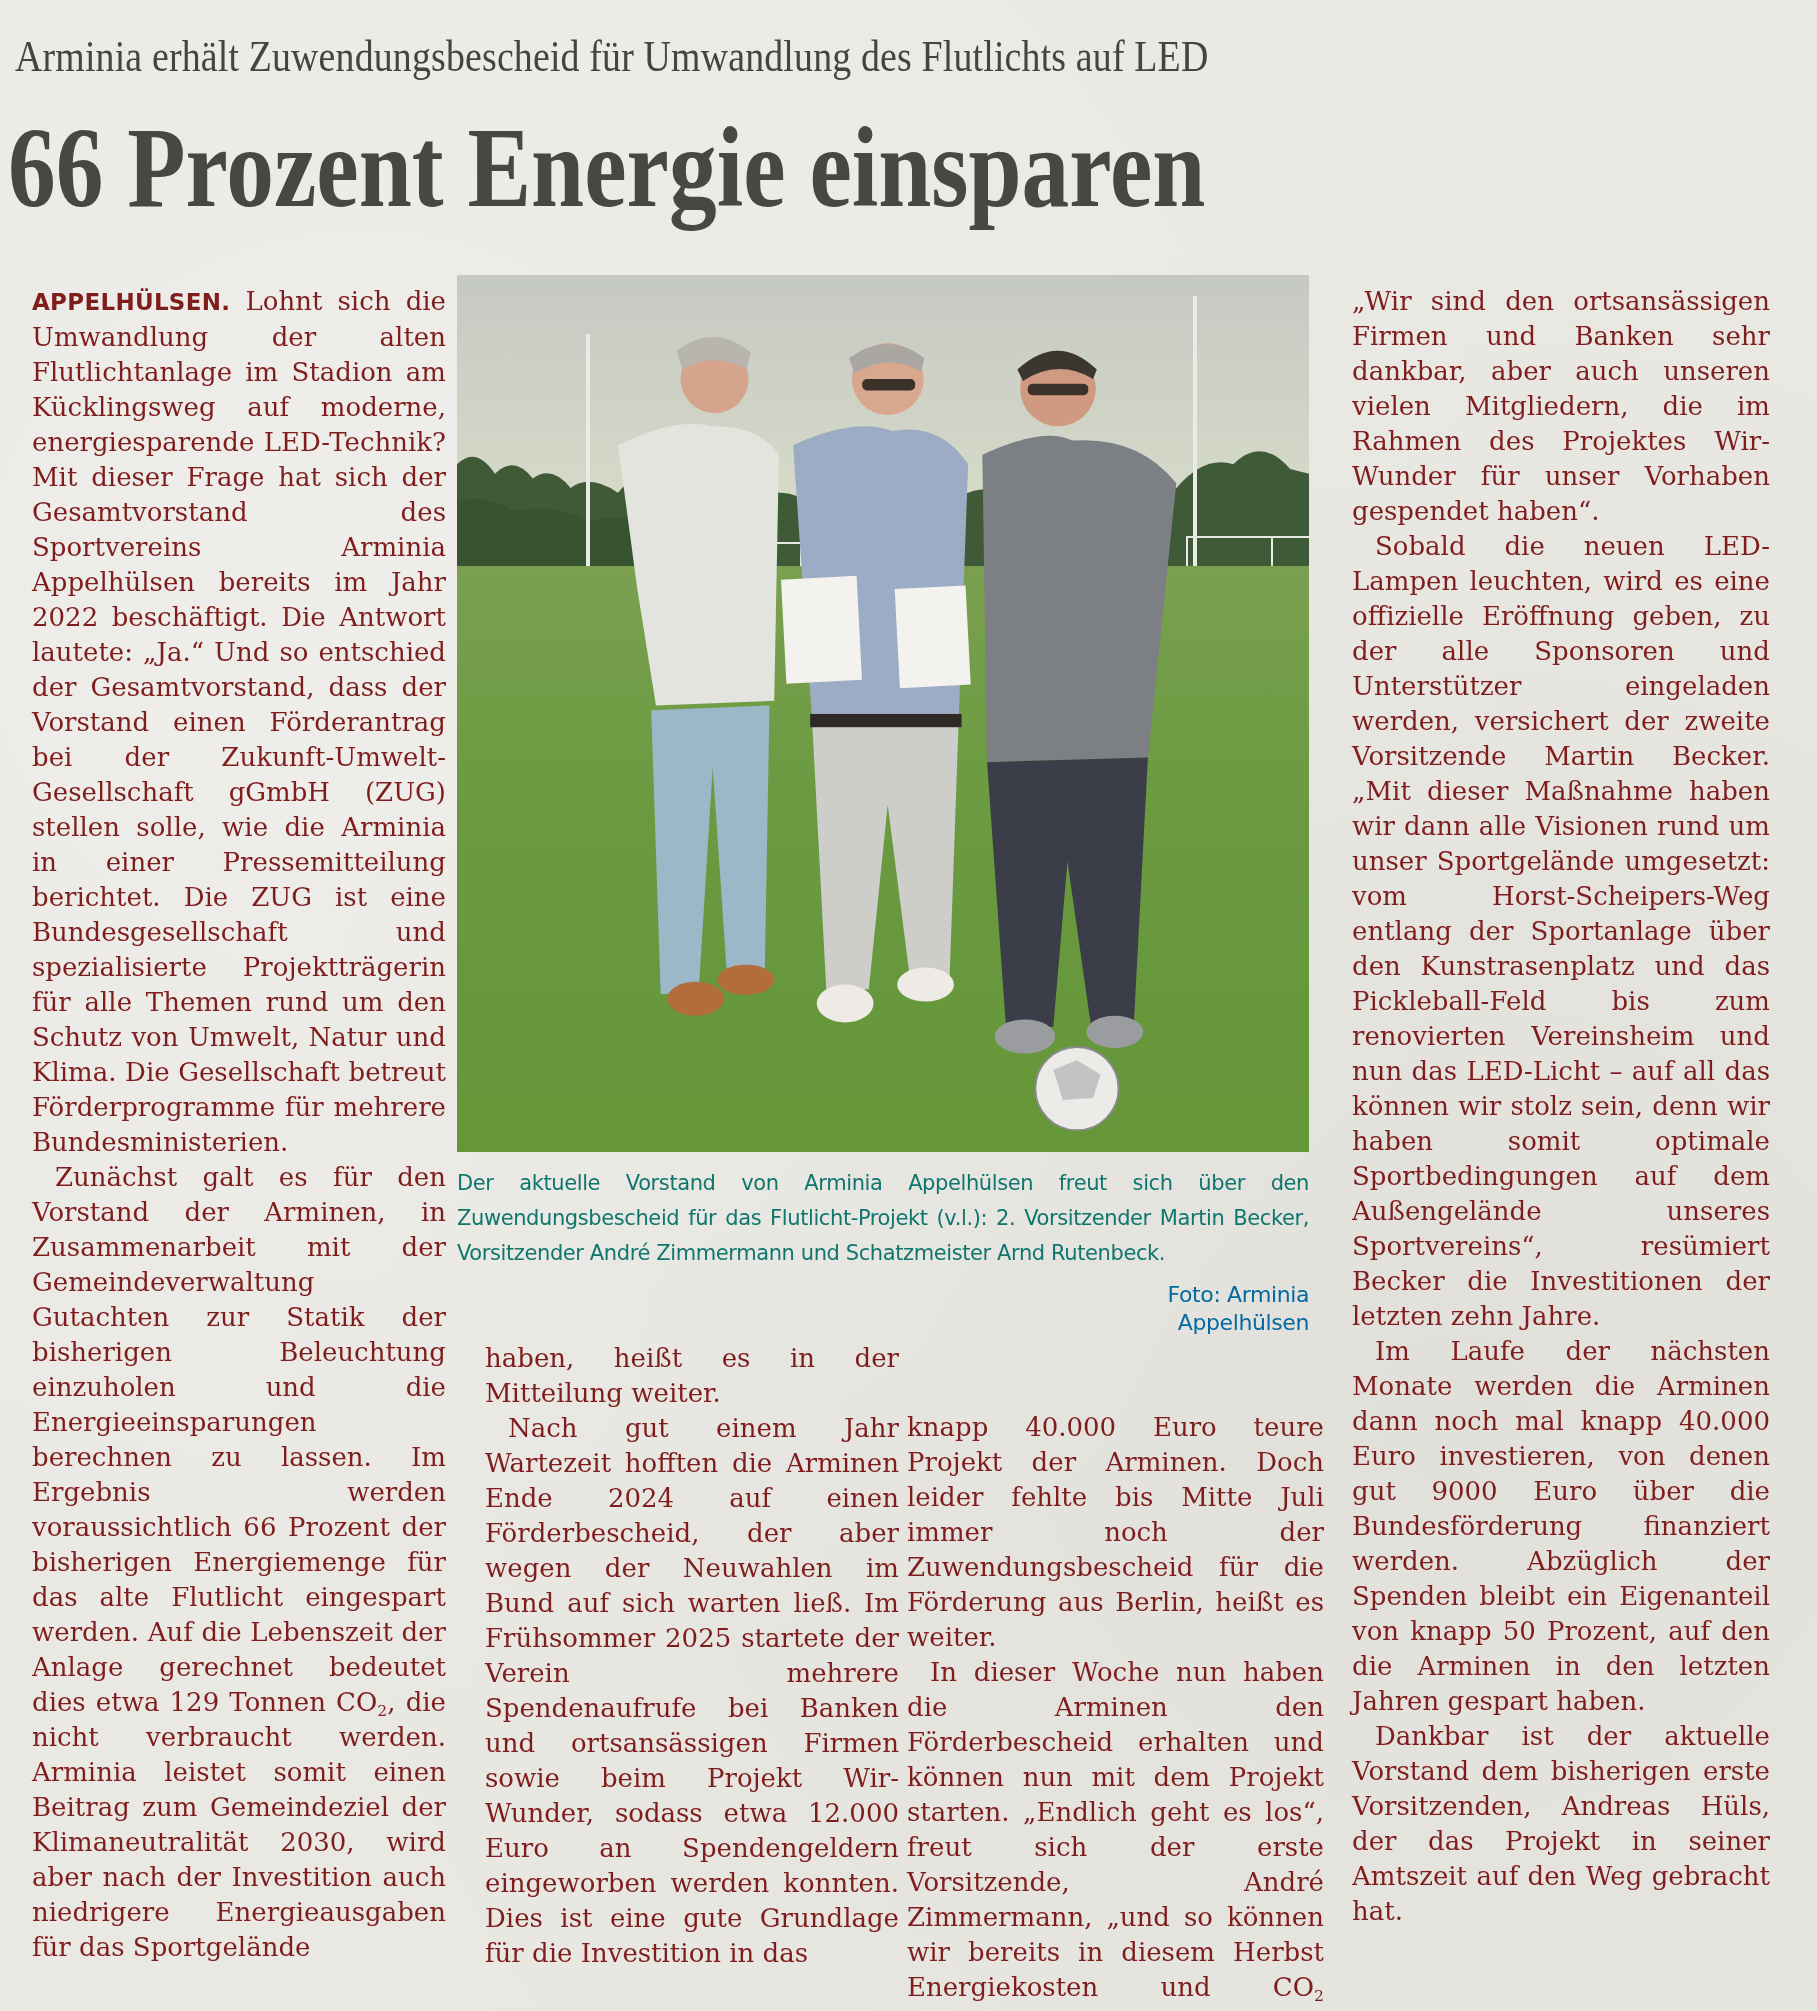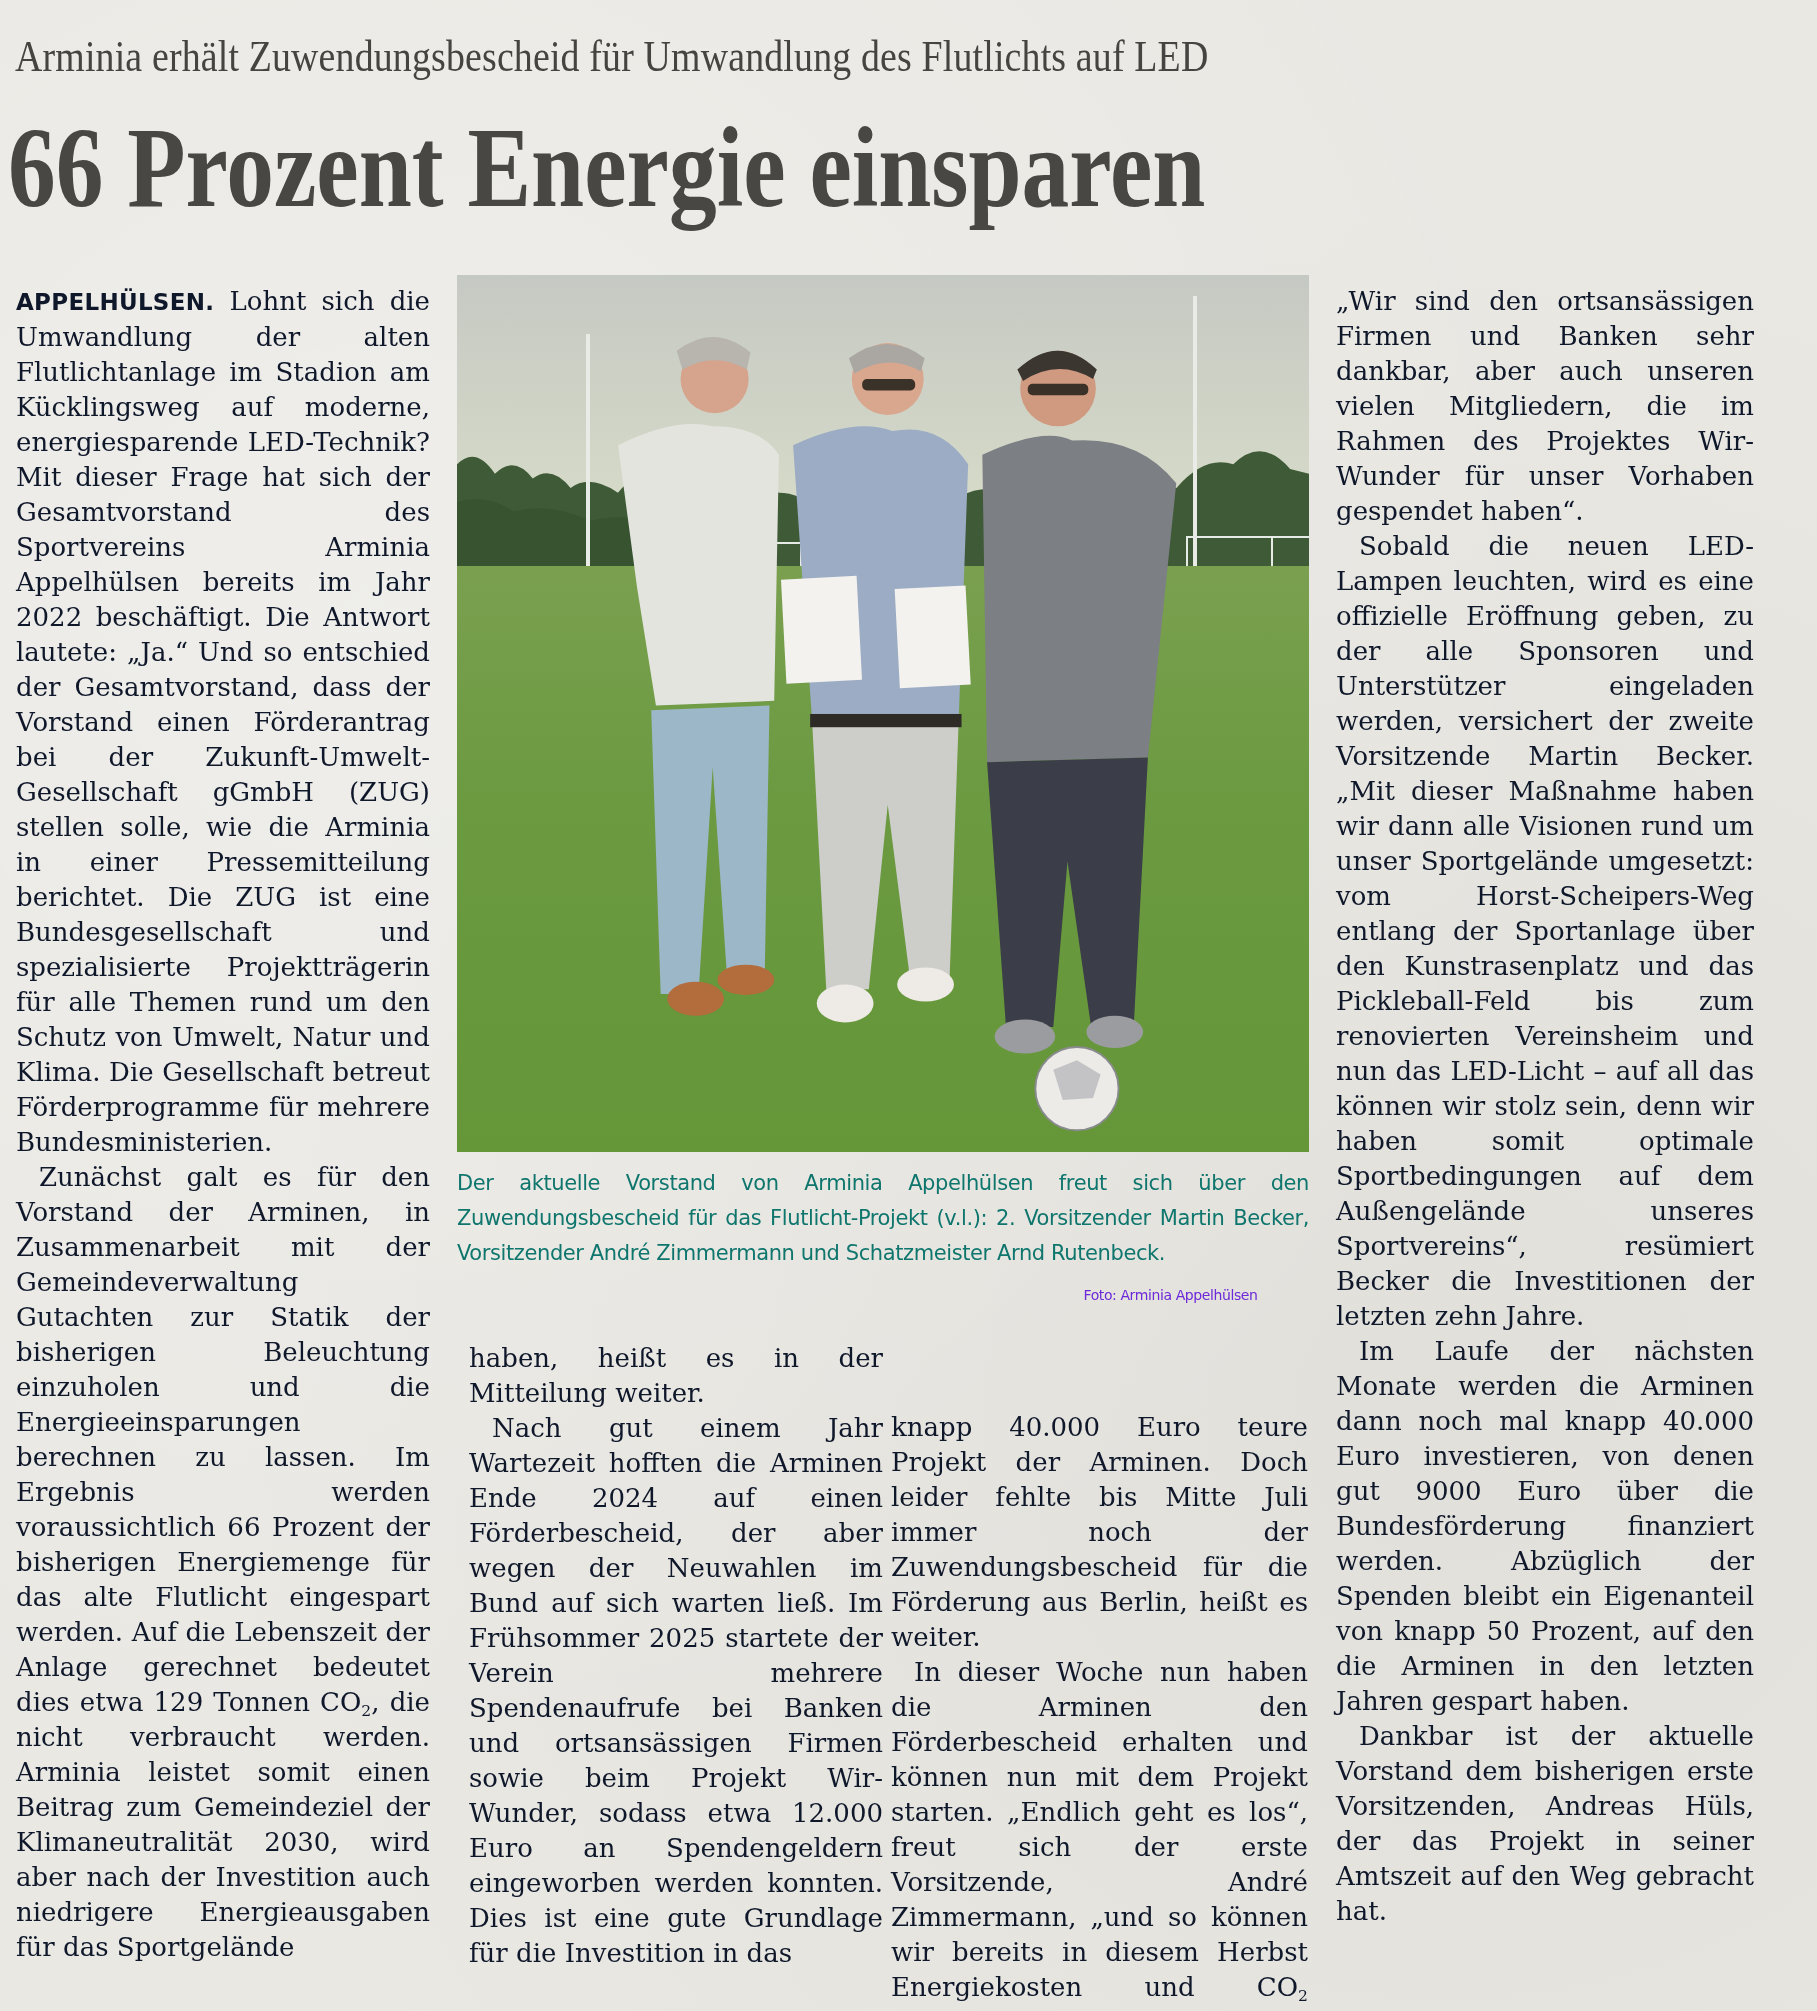--- a/index.html
+++ b/index.html
@@ -21,22 +21,22 @@
   }
   .headline {
     position: absolute; left: 7.6px; top: 106px; width: 1779px;
     font-family: "Liberation Serif", serif; font-weight: bold;
     font-size: 115px; line-height: 123px; color: #484744;
     transform: scaleX(0.83); transform-origin: left top; white-space: nowrap;
   }
   .col {
     position: absolute;
     font-family: "DejaVu Serif", serif;
-    font-size: 26px; line-height: 35px; color: #0f172a;
-    text-align: justify; hyphens: manual;
+    font-size: 26px; line-height: 35px; color: #7f1d1d;
+    text-align: justify; hyphens: manual; margin-left: 16px;
   }
   .col p { margin: 0; }
   .col p.indent { text-indent: 23px; }
   .dateline { font-family: "DejaVu Sans", sans-serif; font-weight: bold; font-size: 23px; letter-spacing: 0.3px; }
   .c1 { left: 16px; top: 284px; width: 414px; }
   .c2 { left: 469px; top: 1341px; width: 414px; }
   .c3 { left: 891px; top: 1410px; width: 417px; }
   .c4 { left: 1336px; top: 284px; width: 418px; }
   sub { font-size: 60%; line-height: 0; vertical-align: -0.3em; }
 
@@ -52,22 +52,22 @@
     background: linear-gradient(to bottom, #7aa04f, #6b9a41 40%, #659638); }
   .photo .pole { position: absolute; width: 3.8px; background: #e8ebe6; }
   .photo .goal { position: absolute; height: 34px; border: 2.8px solid #e7ebe6; border-bottom: none; }
   .person { position: absolute; }
   .caption {
     position: absolute; left: 457px; top: 1166px; width: 852px;
     font-family: "DejaVu Sans", sans-serif; font-size: 21px; line-height: 35px; color: #0f766e;
     text-align: justify; letter-spacing: -0.4px;
   }
   .credit {
-    position: absolute; left: 1032px; top: 1281px; width: 277px; text-align: center;
-    font-family: "DejaVu Sans", sans-serif; font-size: 14px; line-height: 28px; color: #6d28d9;
+    position: absolute; left: 1032px; top: 1281px; width: 277px; text-align: right;
+    font-family: "DejaVu Sans", sans-serif; font-size: 22px; line-height: 28px; color: #0369a1;
     letter-spacing: -0.4px;
   }
 </style>
 </head>
 <body>
 
 <div>
 
   <div class="kicker">Arminia erhält Zuwendungsbescheid für Umwandlung des Flutlichts auf LED</div>
   <h1 class="headline" style="margin:0;">66 Prozent Energie einsparen</h1>

